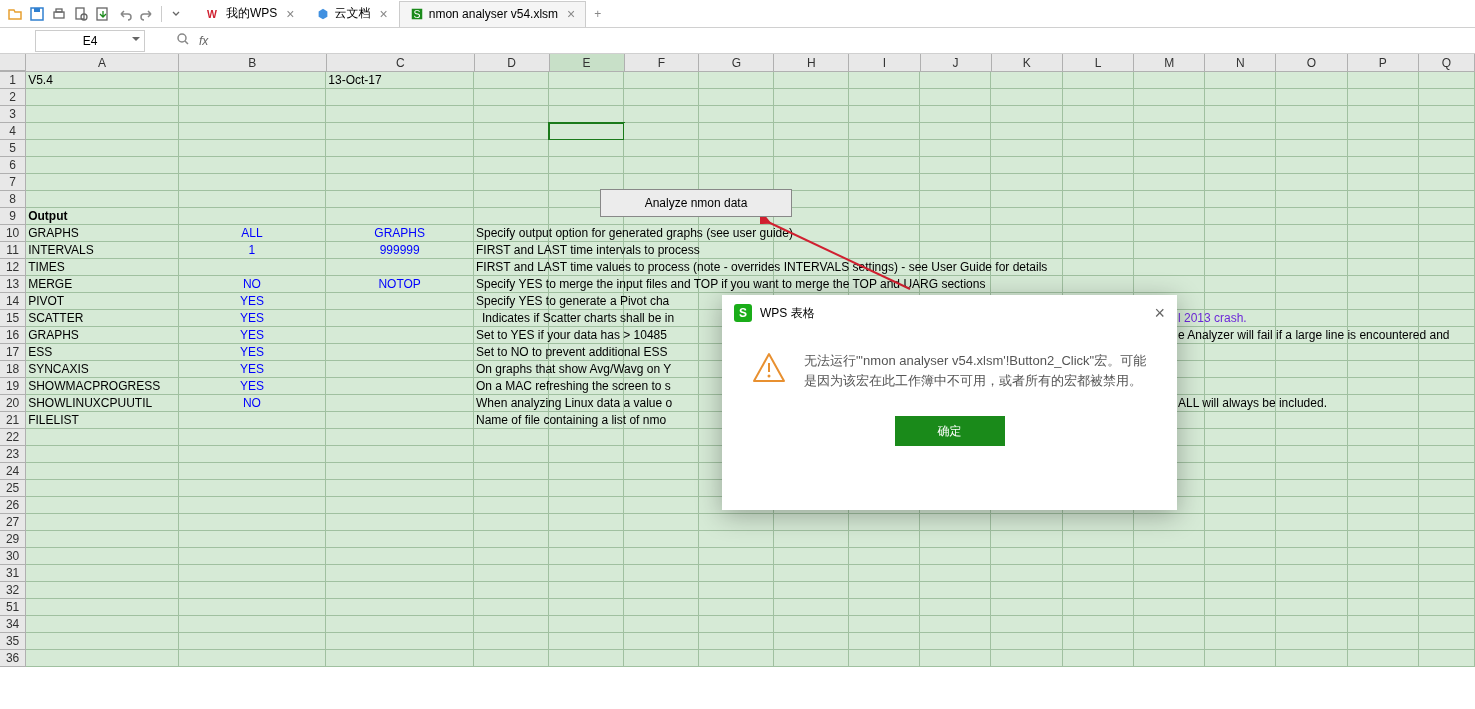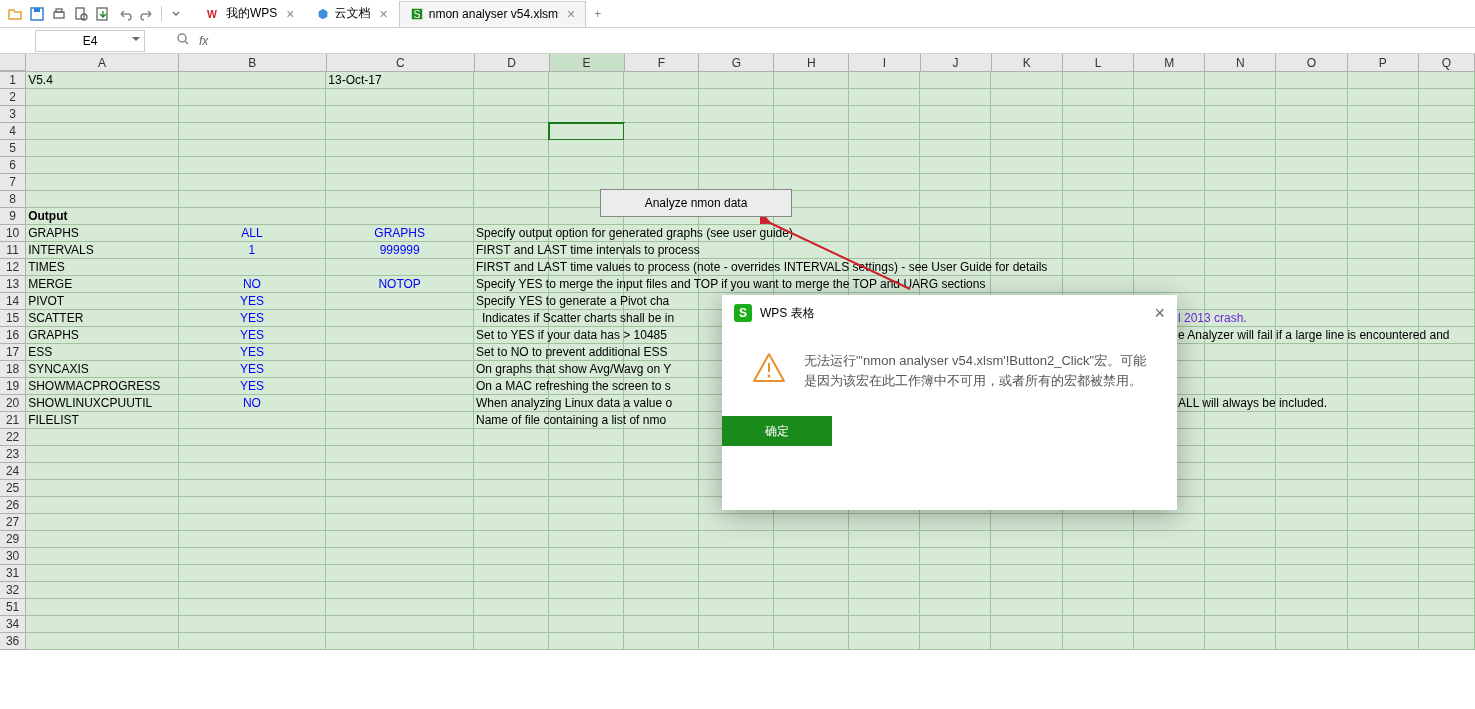--- a/index.html
+++ b/index.html
@@ -32,21 +32,21 @@
 .cell.selected{outline:2px solid #1a7a1a;outline-offset:-1px;background:#d6ead6}
 .analyze-btn{position:absolute;left:600px;top:135px;width:192px;height:28px;background:#ececec;border:1px solid #888;text-align:center;line-height:26px;cursor:pointer;z-index:5}
 .arrow{position:absolute;left:760px;top:160px;z-index:4;pointer-events:none}
 .dialog{position:absolute;left:722px;top:295px;width:455px;height:215px;background:#fff;box-shadow:0 5px 25px rgba(0,0,0,0.3);z-index:100}
 .dlg-title{height:36px;display:flex;align-items:center;padding:0 12px;border-bottom:0}
 .dlg-title-icon{width:18px;height:18px;background:#1aad19;border-radius:3px;display:flex;align-items:center;justify-content:center;color:#fff;font-size:11px;font-weight:bold;margin-right:8px}
 .dlg-close{margin-left:auto;font-size:18px;color:#666;cursor:pointer}
 .dlg-body{display:flex;padding:20px 30px 10px 30px;gap:18px}
 .warn-icon{flex-shrink:0}
 .dlg-text{color:#555;line-height:20px;font-size:13px}
-.dlg-footer{display:flex;padding:15px 0 20px 0}
+.dlg-footer{display:flex;justify-content:center;padding:15px 0 20px 0}
 .ok-btn{width:110px;height:30px;background:#1a8a1a;color:#fff;border:none;cursor:pointer;font-size:13px}
 .cwA{width:163px}.cwB{width:158px}.cwC{width:158px}.cwD{width:80px}.cwE{width:80px}.cwF{width:80px}.cwG{width:80px}.cwH{width:80px}.cwI{width:76px}.cwJ{width:76px}.cwK{width:76px}.cwL{width:76px}.cwM{width:76px}.cwN{width:76px}.cwO{width:76px}.cwP{width:76px}.cwQ{width:60px}
 </style>
 </head>
 <body>
 
 <div class="toolbar">
   <span class="tb-icon">
       <svg width="16" height="16">
         <path d="M2 4h5l1 2h6v7H2z" fill="none" stroke="#e8a030" stroke-width="1.5"></path>
@@ -837,20 +837,40 @@
         <div class="cell cwJ" style="width: 76px;"></div>
         <div class="cell cwK" style="width: 76px;"></div>
         <div class="cell cwL" style="width: 76px;"></div>
         <div class="cell cwM" style="width: 76px;"></div>
         <div class="cell cwN" style="width: 76px;"></div>
         <div class="cell cwO" style="width: 76px;"></div>
         <div class="cell cwP" style="width: 76px;"></div>
         <div class="cell cwQ" style="width: 60px;"></div>
       </div>
       <div class="row">
+        <div class="row-h">35</div>
+        <div class="cell cwA" style="width: 163px;"></div>
+        <div class="cell cwB" style="width: 158px;"></div>
+        <div class="cell cwC" style="width: 158px;"></div>
+        <div class="cell cwD" style="width: 80px;"></div>
+        <div class="cell cwE" style="width: 80px;"></div>
+        <div class="cell cwF" style="width: 80px;"></div>
+        <div class="cell cwG" style="width: 80px;"></div>
+        <div class="cell cwH" style="width: 80px;"></div>
+        <div class="cell cwI" style="width: 76px;"></div>
+        <div class="cell cwJ" style="width: 76px;"></div>
+        <div class="cell cwK" style="width: 76px;"></div>
+        <div class="cell cwL" style="width: 76px;"></div>
+        <div class="cell cwM" style="width: 76px;"></div>
+        <div class="cell cwN" style="width: 76px;"></div>
+        <div class="cell cwO" style="width: 76px;"></div>
+        <div class="cell cwP" style="width: 76px;"></div>
+        <div class="cell cwQ" style="width: 60px;"></div>
+      </div>
+      <div class="row">
         <div class="row-h">36</div>
         <div class="cell cwA" style="width: 163px;"></div>
         <div class="cell cwB" style="width: 158px;"></div>
         <div class="cell cwC" style="width: 158px;"></div>
         <div class="cell cwD" style="width: 80px;"></div>
         <div class="cell cwE" style="width: 80px;"></div>
         <div class="cell cwF" style="width: 80px;"></div>
         <div class="cell cwG" style="width: 80px;"></div>
         <div class="cell cwH" style="width: 80px;"></div>
         <div class="cell cwI" style="width: 76px;"></div>

